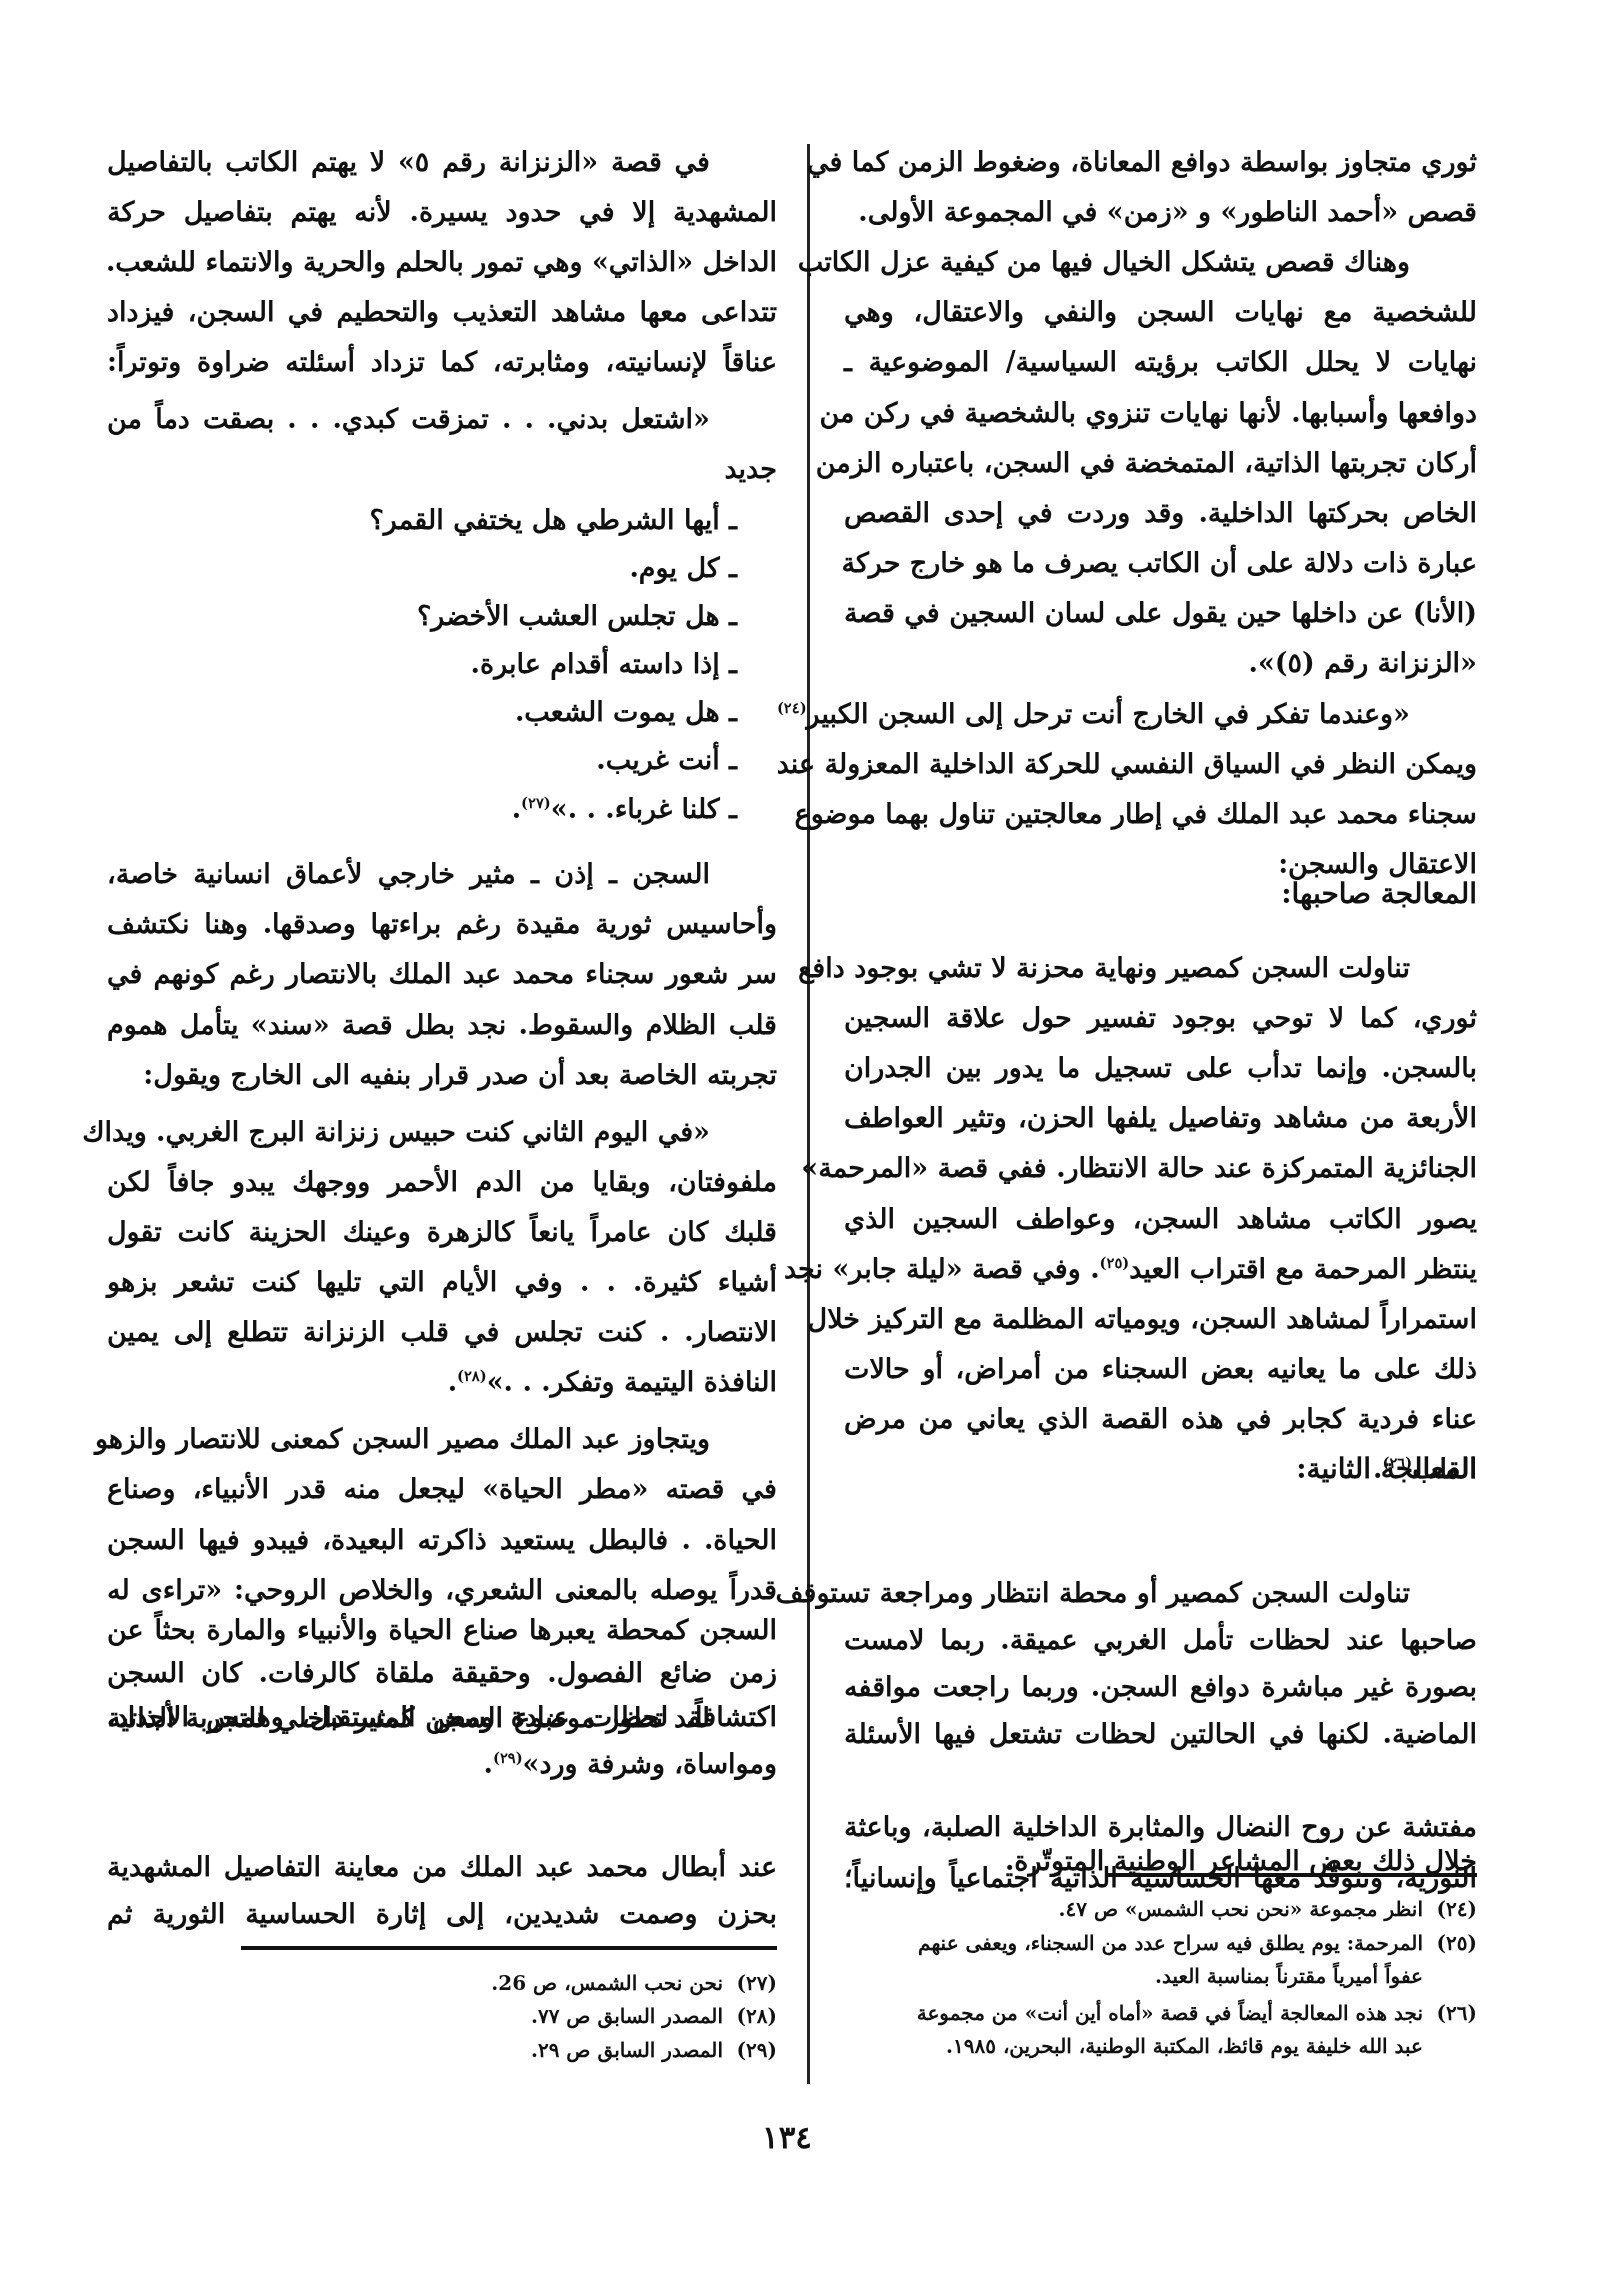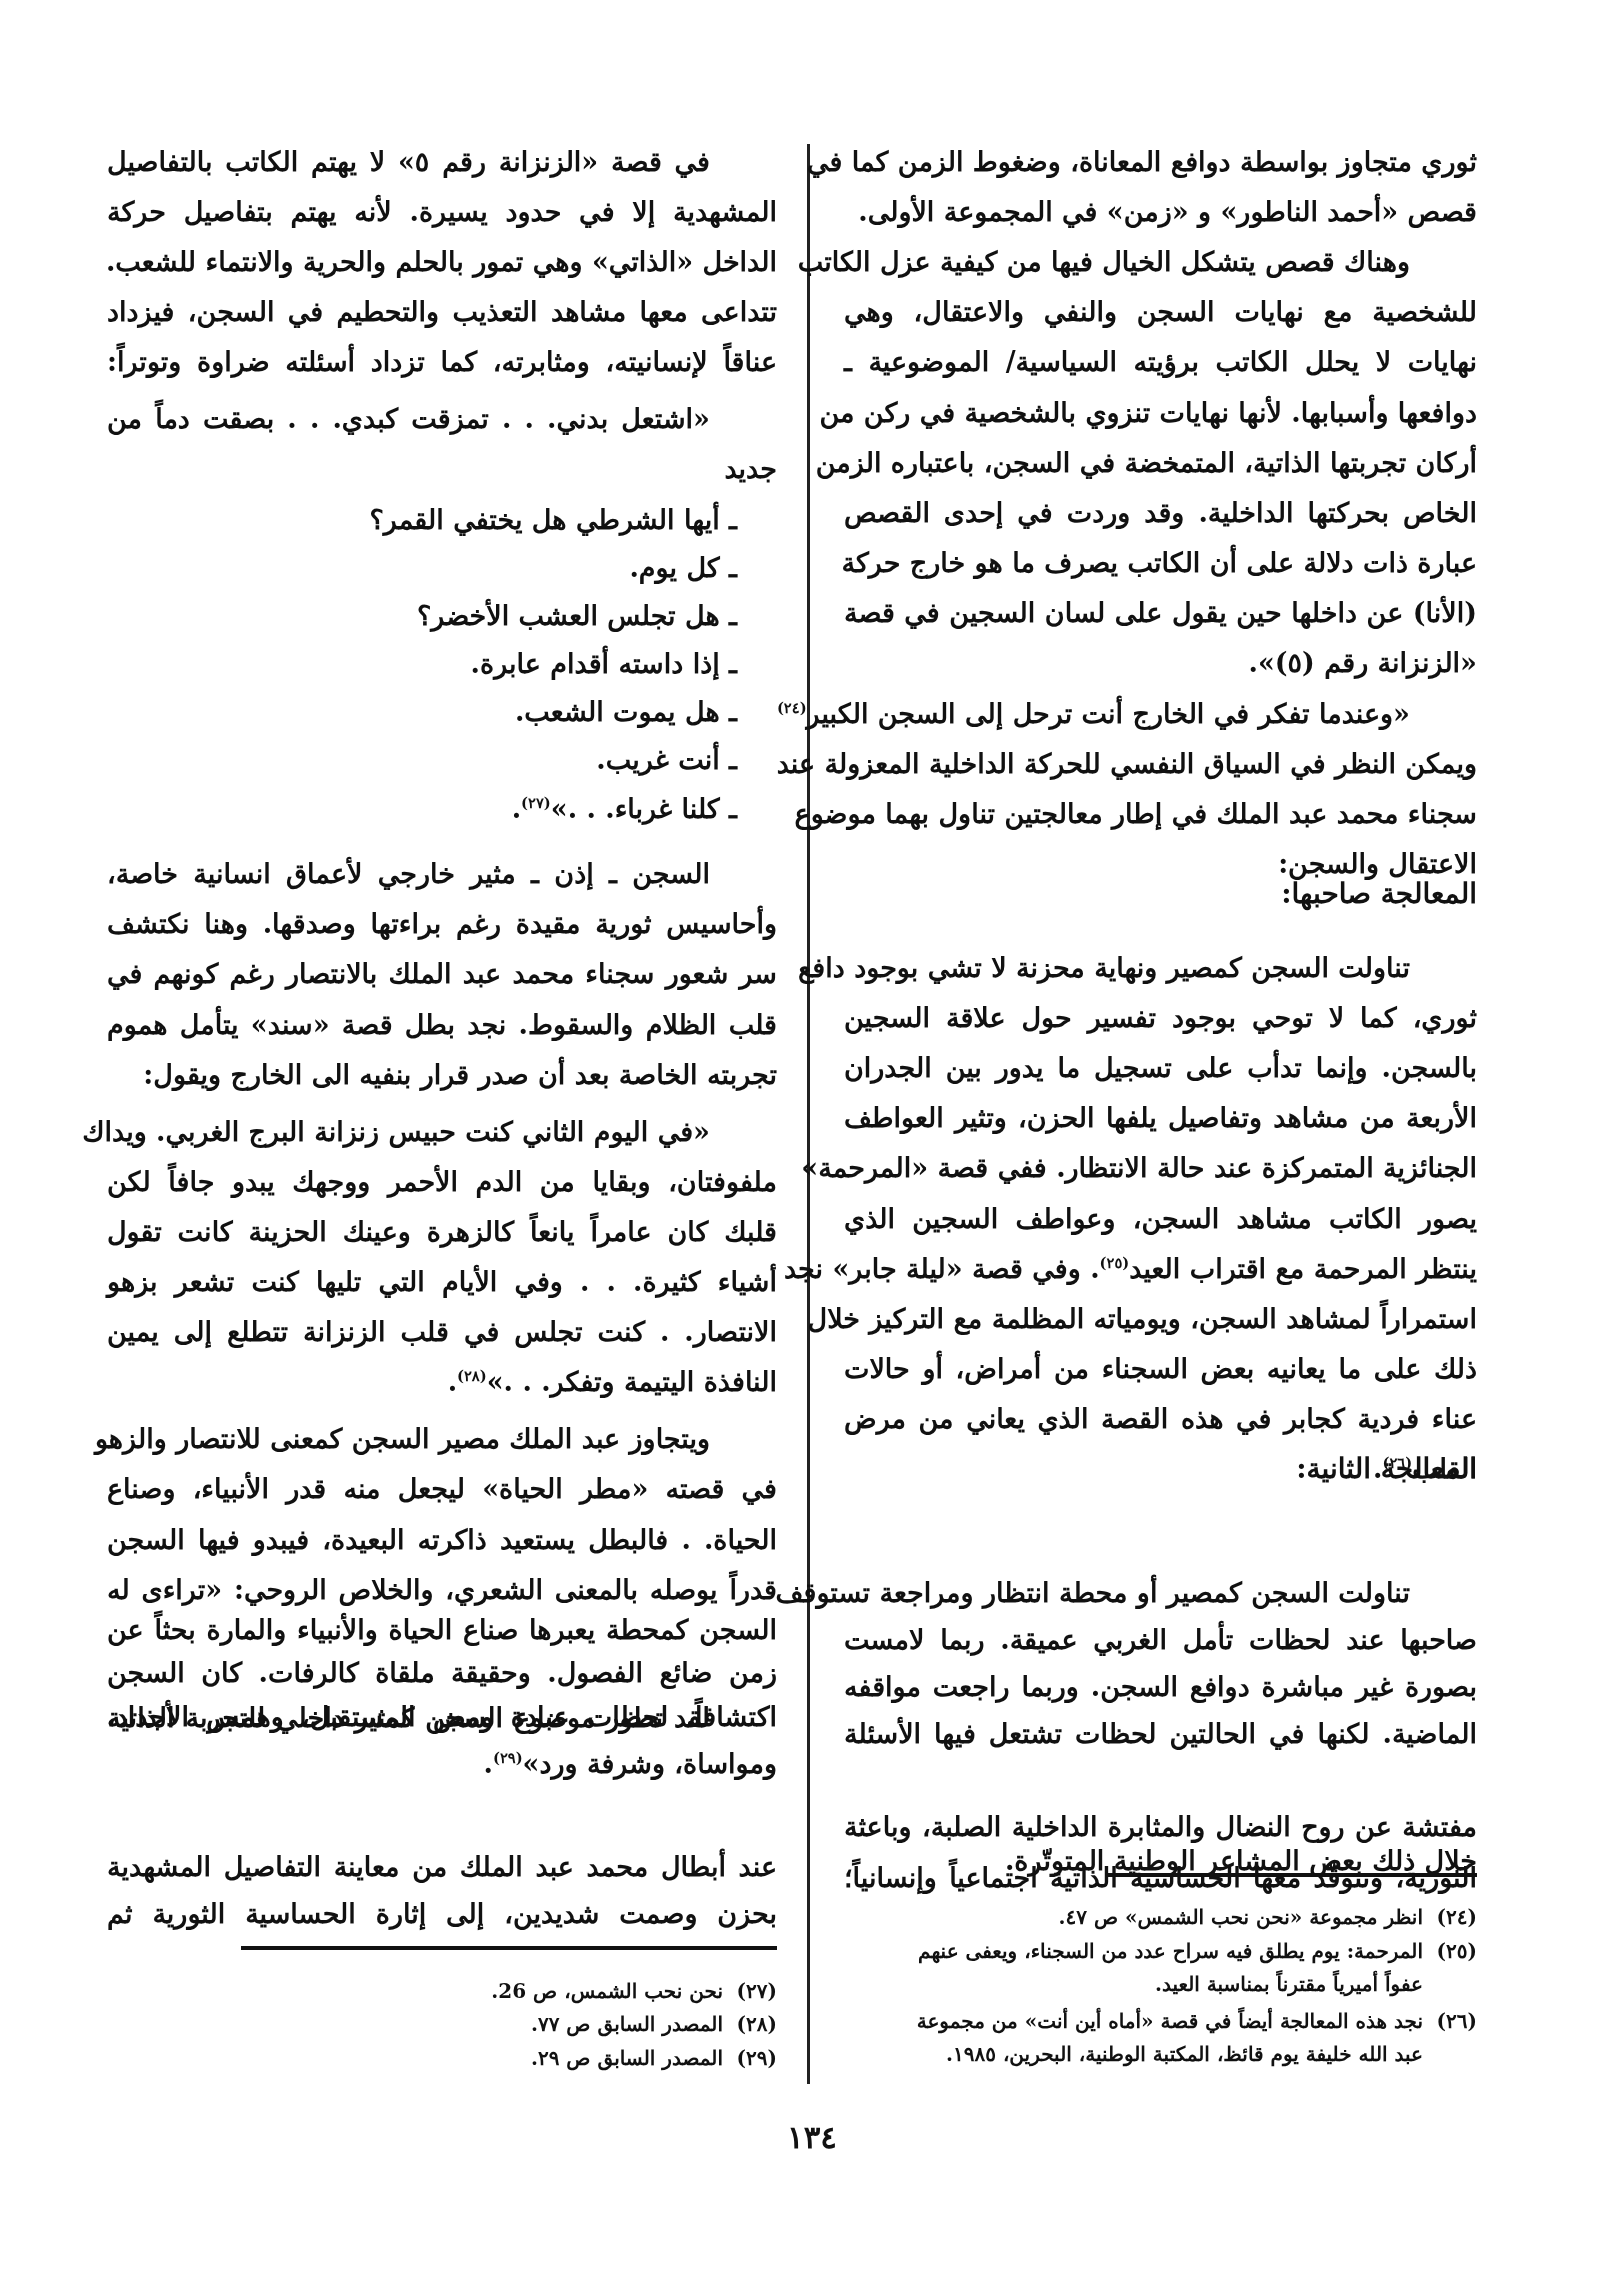--- a/index.html
+++ b/index.html
@@ -10,26 +10,26 @@
   .col-right { left: 844px; width: 633px; top: 0; }
   .col-left  { left: 107px;  width: 670px; top: 0; }
   .ln { position: absolute; right: 0; left: 0; white-space: nowrap; direction: rtl;
         font-size: 27px; line-height: 35px; height: 35px; text-align: justify;
         text-align-last: justify; font-weight: bold; }
   .ln.last { text-align-last: right; }
   .ln.indent { padding-right: 67px; }
   .ln.dialog { padding-right: 40px; text-align-last: right; }
   .head { font-size: 28px; font-weight: bold; text-align-last: right; }
   .fn { position: absolute; right: 0; left: 0; white-space: nowrap; direction: rtl;
-        font-size: 20px; line-height: 27px; height: 27px; font-weight: bold; text-align-last: right; margin-top: 8px; }
+        font-size: 20px; line-height: 27px; height: 27px; font-weight: bold; text-align-last: right; }
   .fn .num { display: inline-block; width: 54px; }
   .fn.cont { padding-right: 54px; }
   .rule { position: absolute; height: 4px; background: #111111; }
   .divider { position: absolute; left: 807px; top: 144px; width: 2.7px; height: 1940px; background: #222222; }
-  .pageno { position: absolute; left: 762px; width: 100px; top: 2119px; text-align: center;
+  .pageno { position: absolute; left: 762px; width: 100px; top: 2119px; text-align: left;
             font-size: 31px; font-weight: bold; direction: rtl; }
   sup { font-size: 14.7px; vertical-align: super; line-height: 0; }
 </style>
 </head>
 <body>
 
 <div class="page">
 
   <div class="divider"></div>
 

